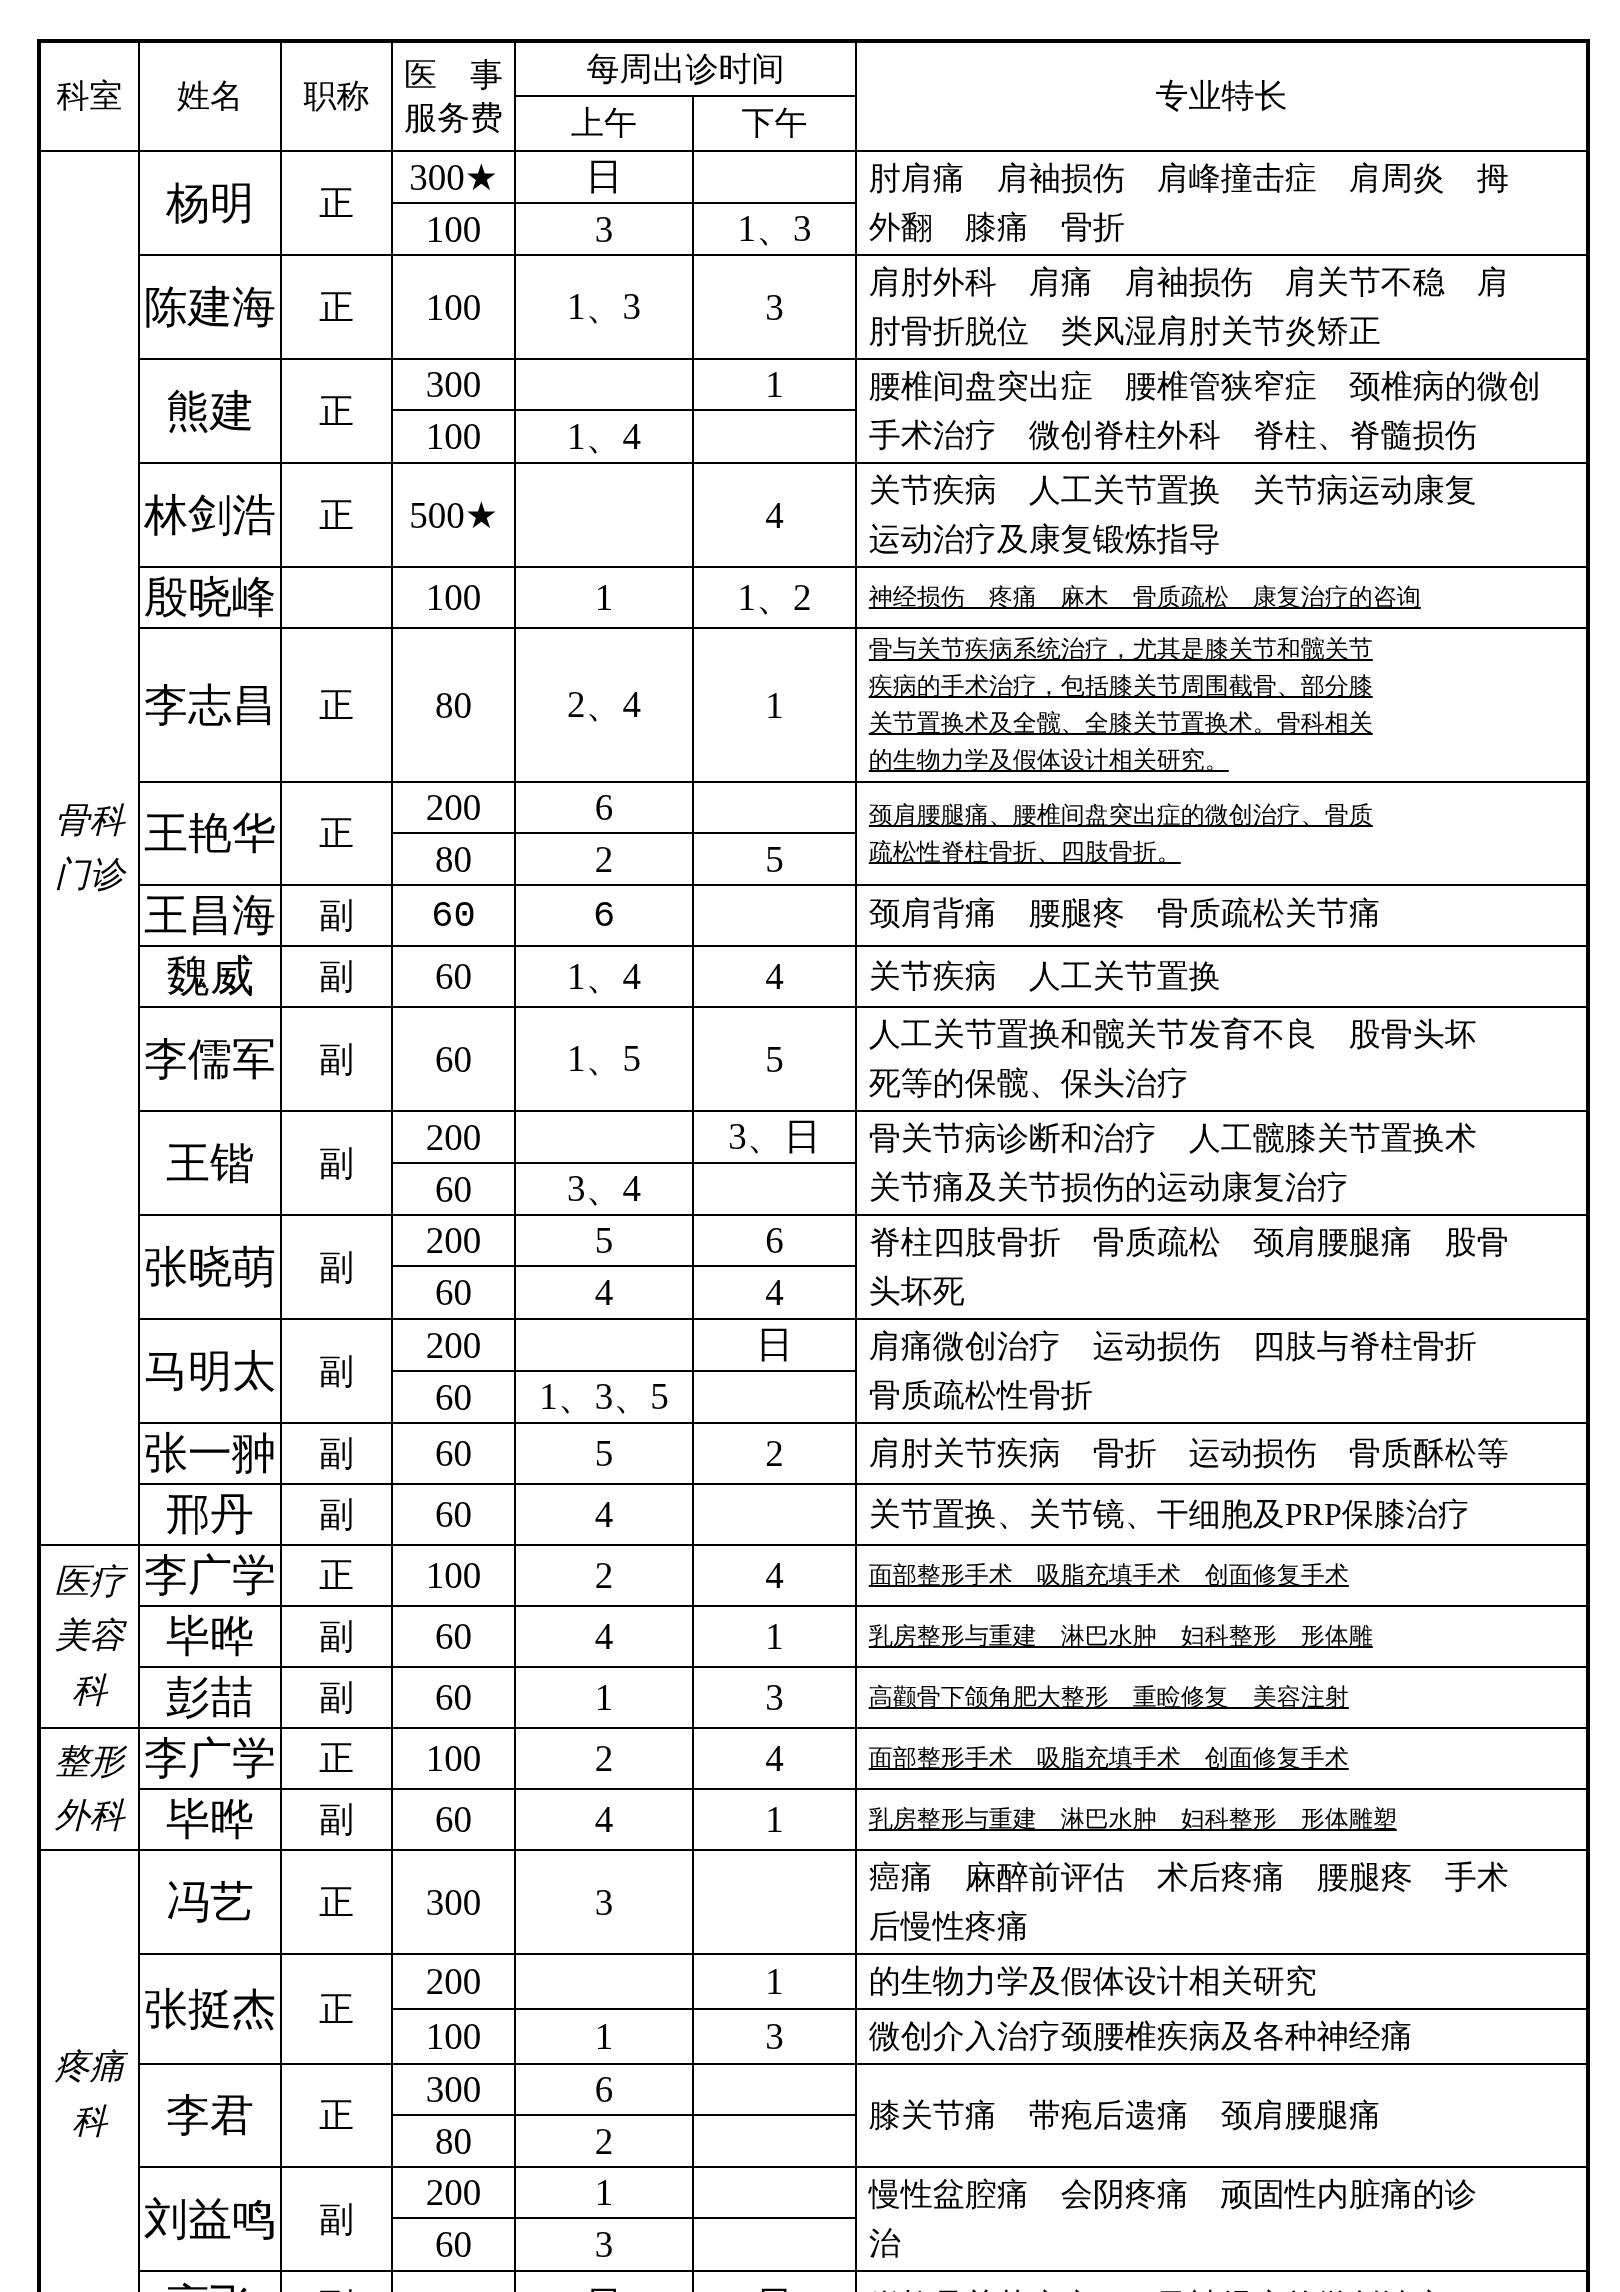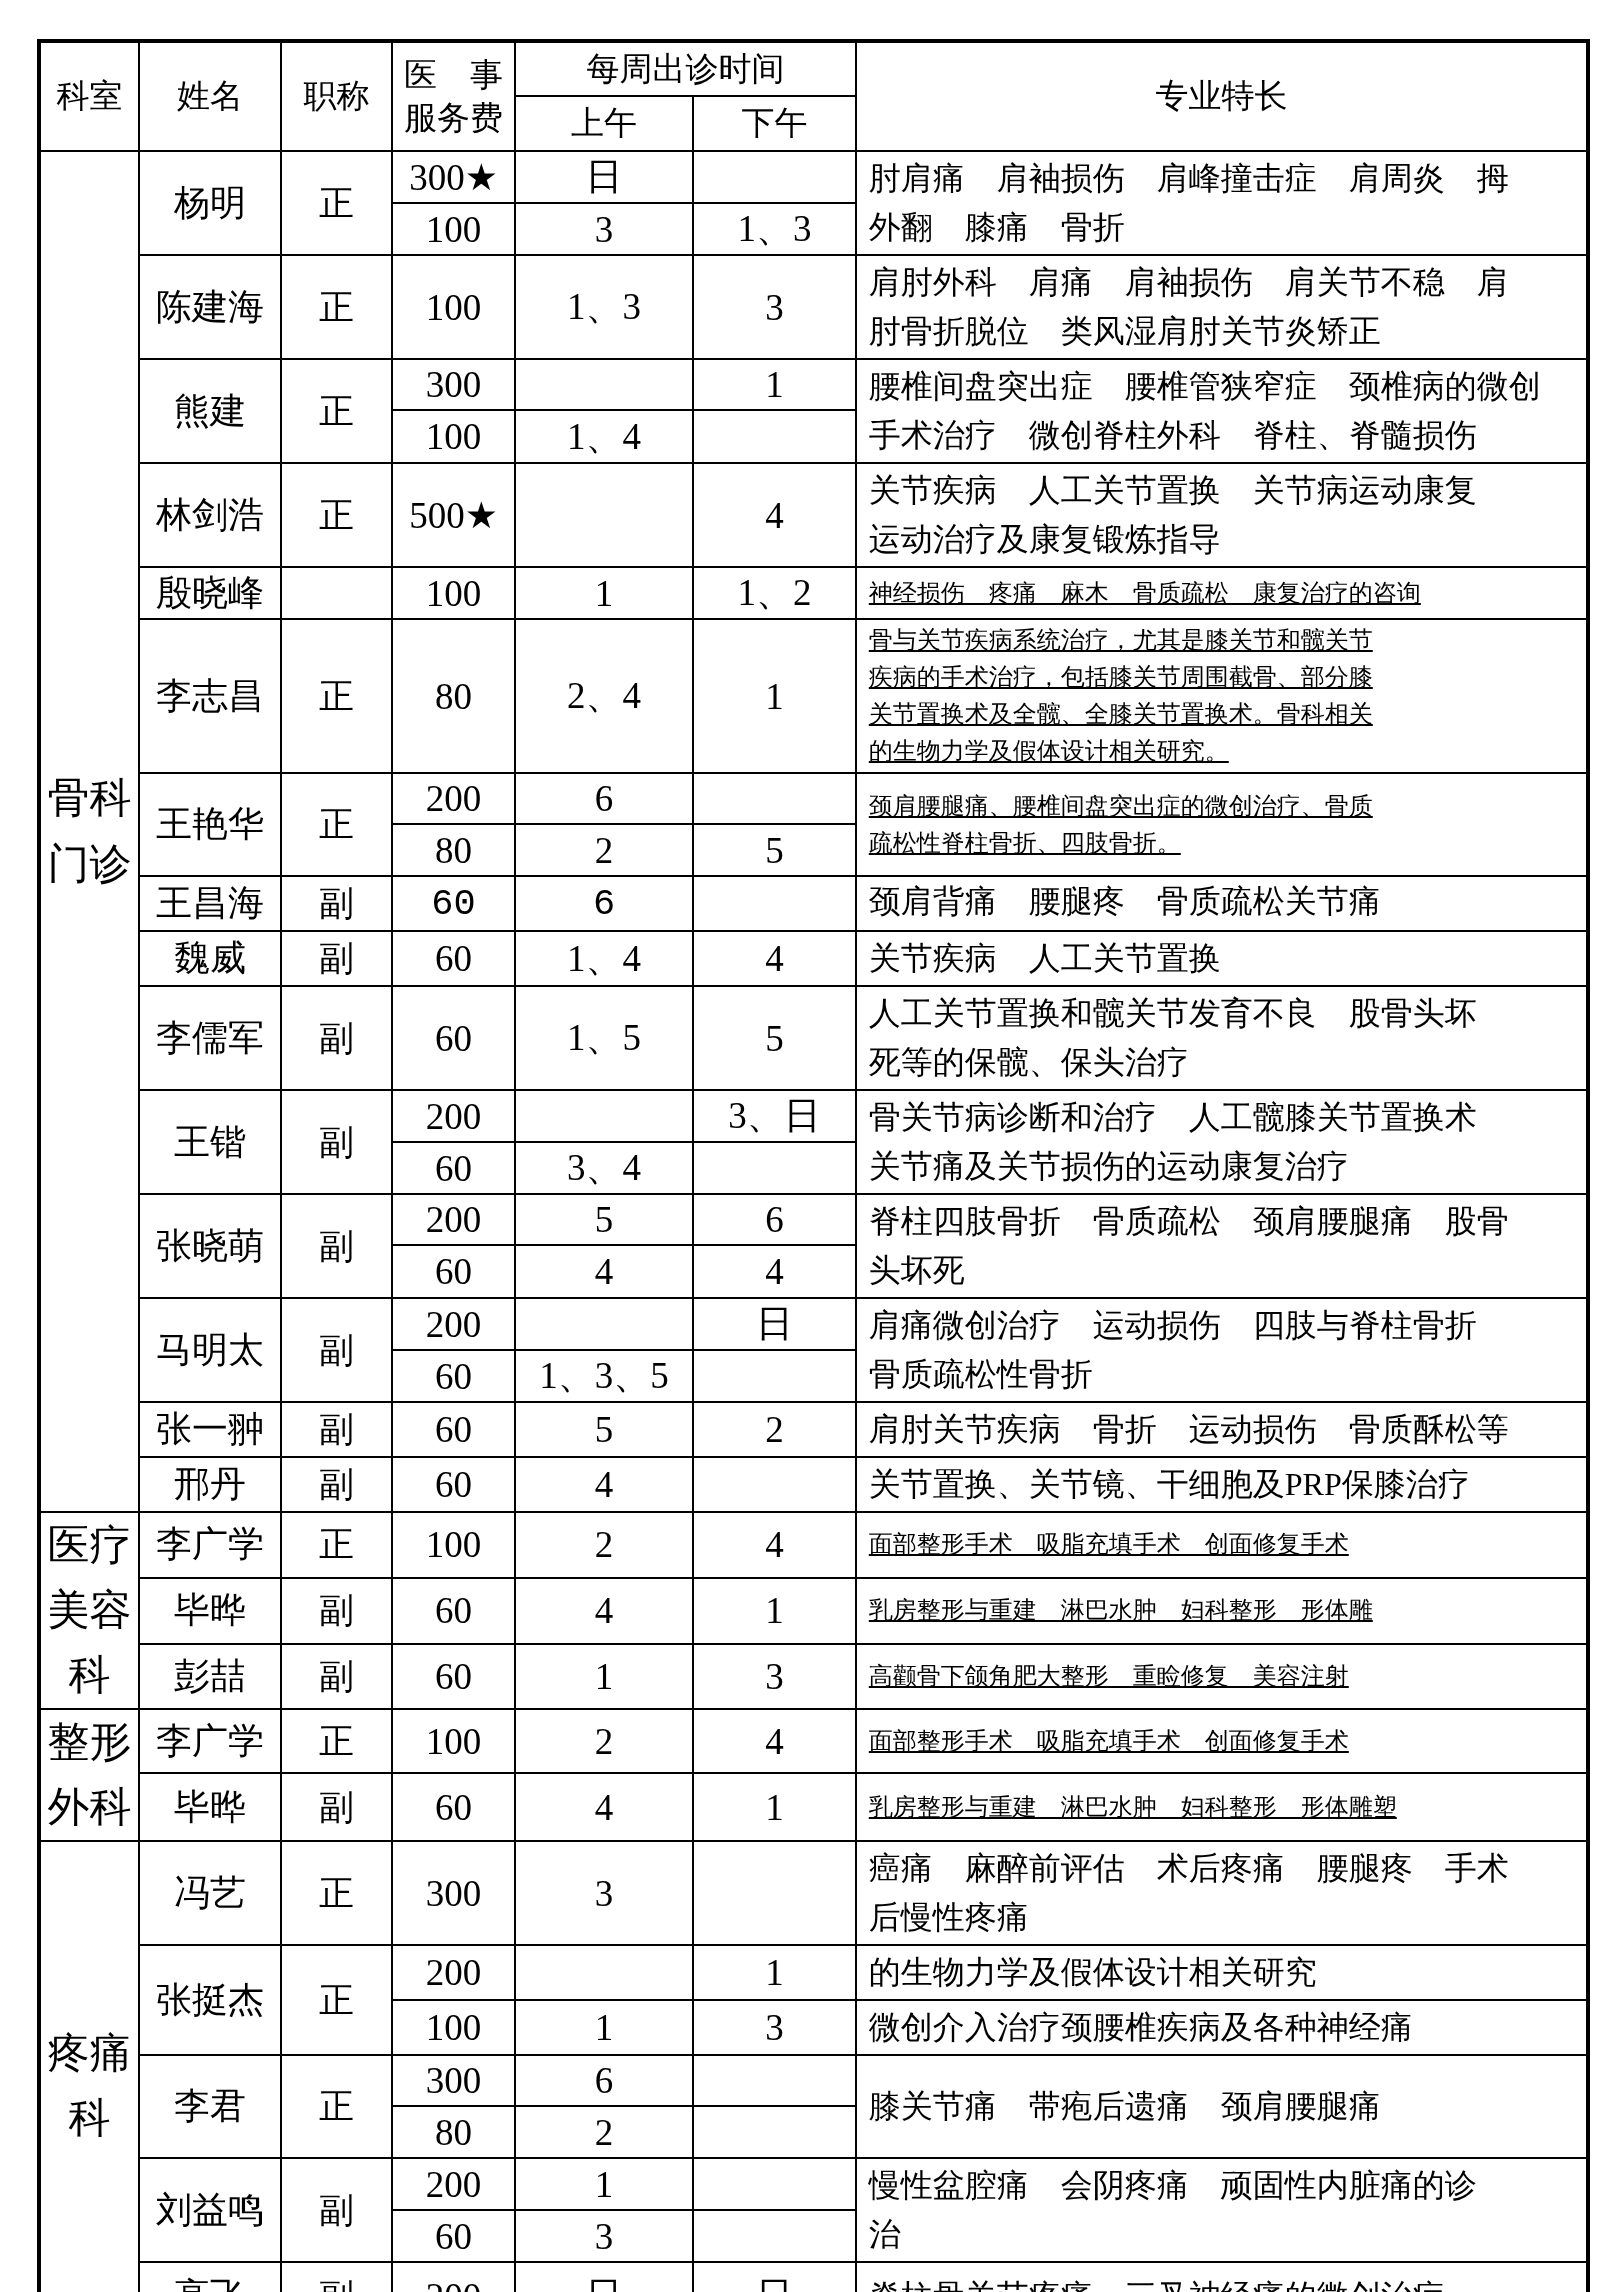--- a/index.html
+++ b/index.html
@@ -12,22 +12,22 @@
     border-collapse:collapse;table-layout:fixed;
     border:4.9px solid #000;
   }
   th,td{
     border:2.9px solid #000;padding:0;margin:0;
     text-align:center;vertical-align:middle;
     font-weight:normal;color:#000;background:#fff;
   }
   th{font-size:33px;line-height:1.3;}
   th.pre{white-space:pre-line;}
-  td.dept{font-size:42px;white-space:pre-line;line-height:1.55;}
-  td.name{font-size:36px;}
+  td.dept{font-size:35px;white-space:pre-line;line-height:1.55;font-style:italic;}
+  td.name{font-size:44px;}
   td.title{font-size:35px;}
   td.num{font-size:37px;}
   td.spec{
     text-align:left;padding:2px 7.8px 2px 11.8px;
     font-size:32px;line-height:49px;white-space:pre-line;
   }
   td.spec.small{font-size:24px;line-height:37px;text-decoration:underline;}
 </style>
 </head>
 <body>

